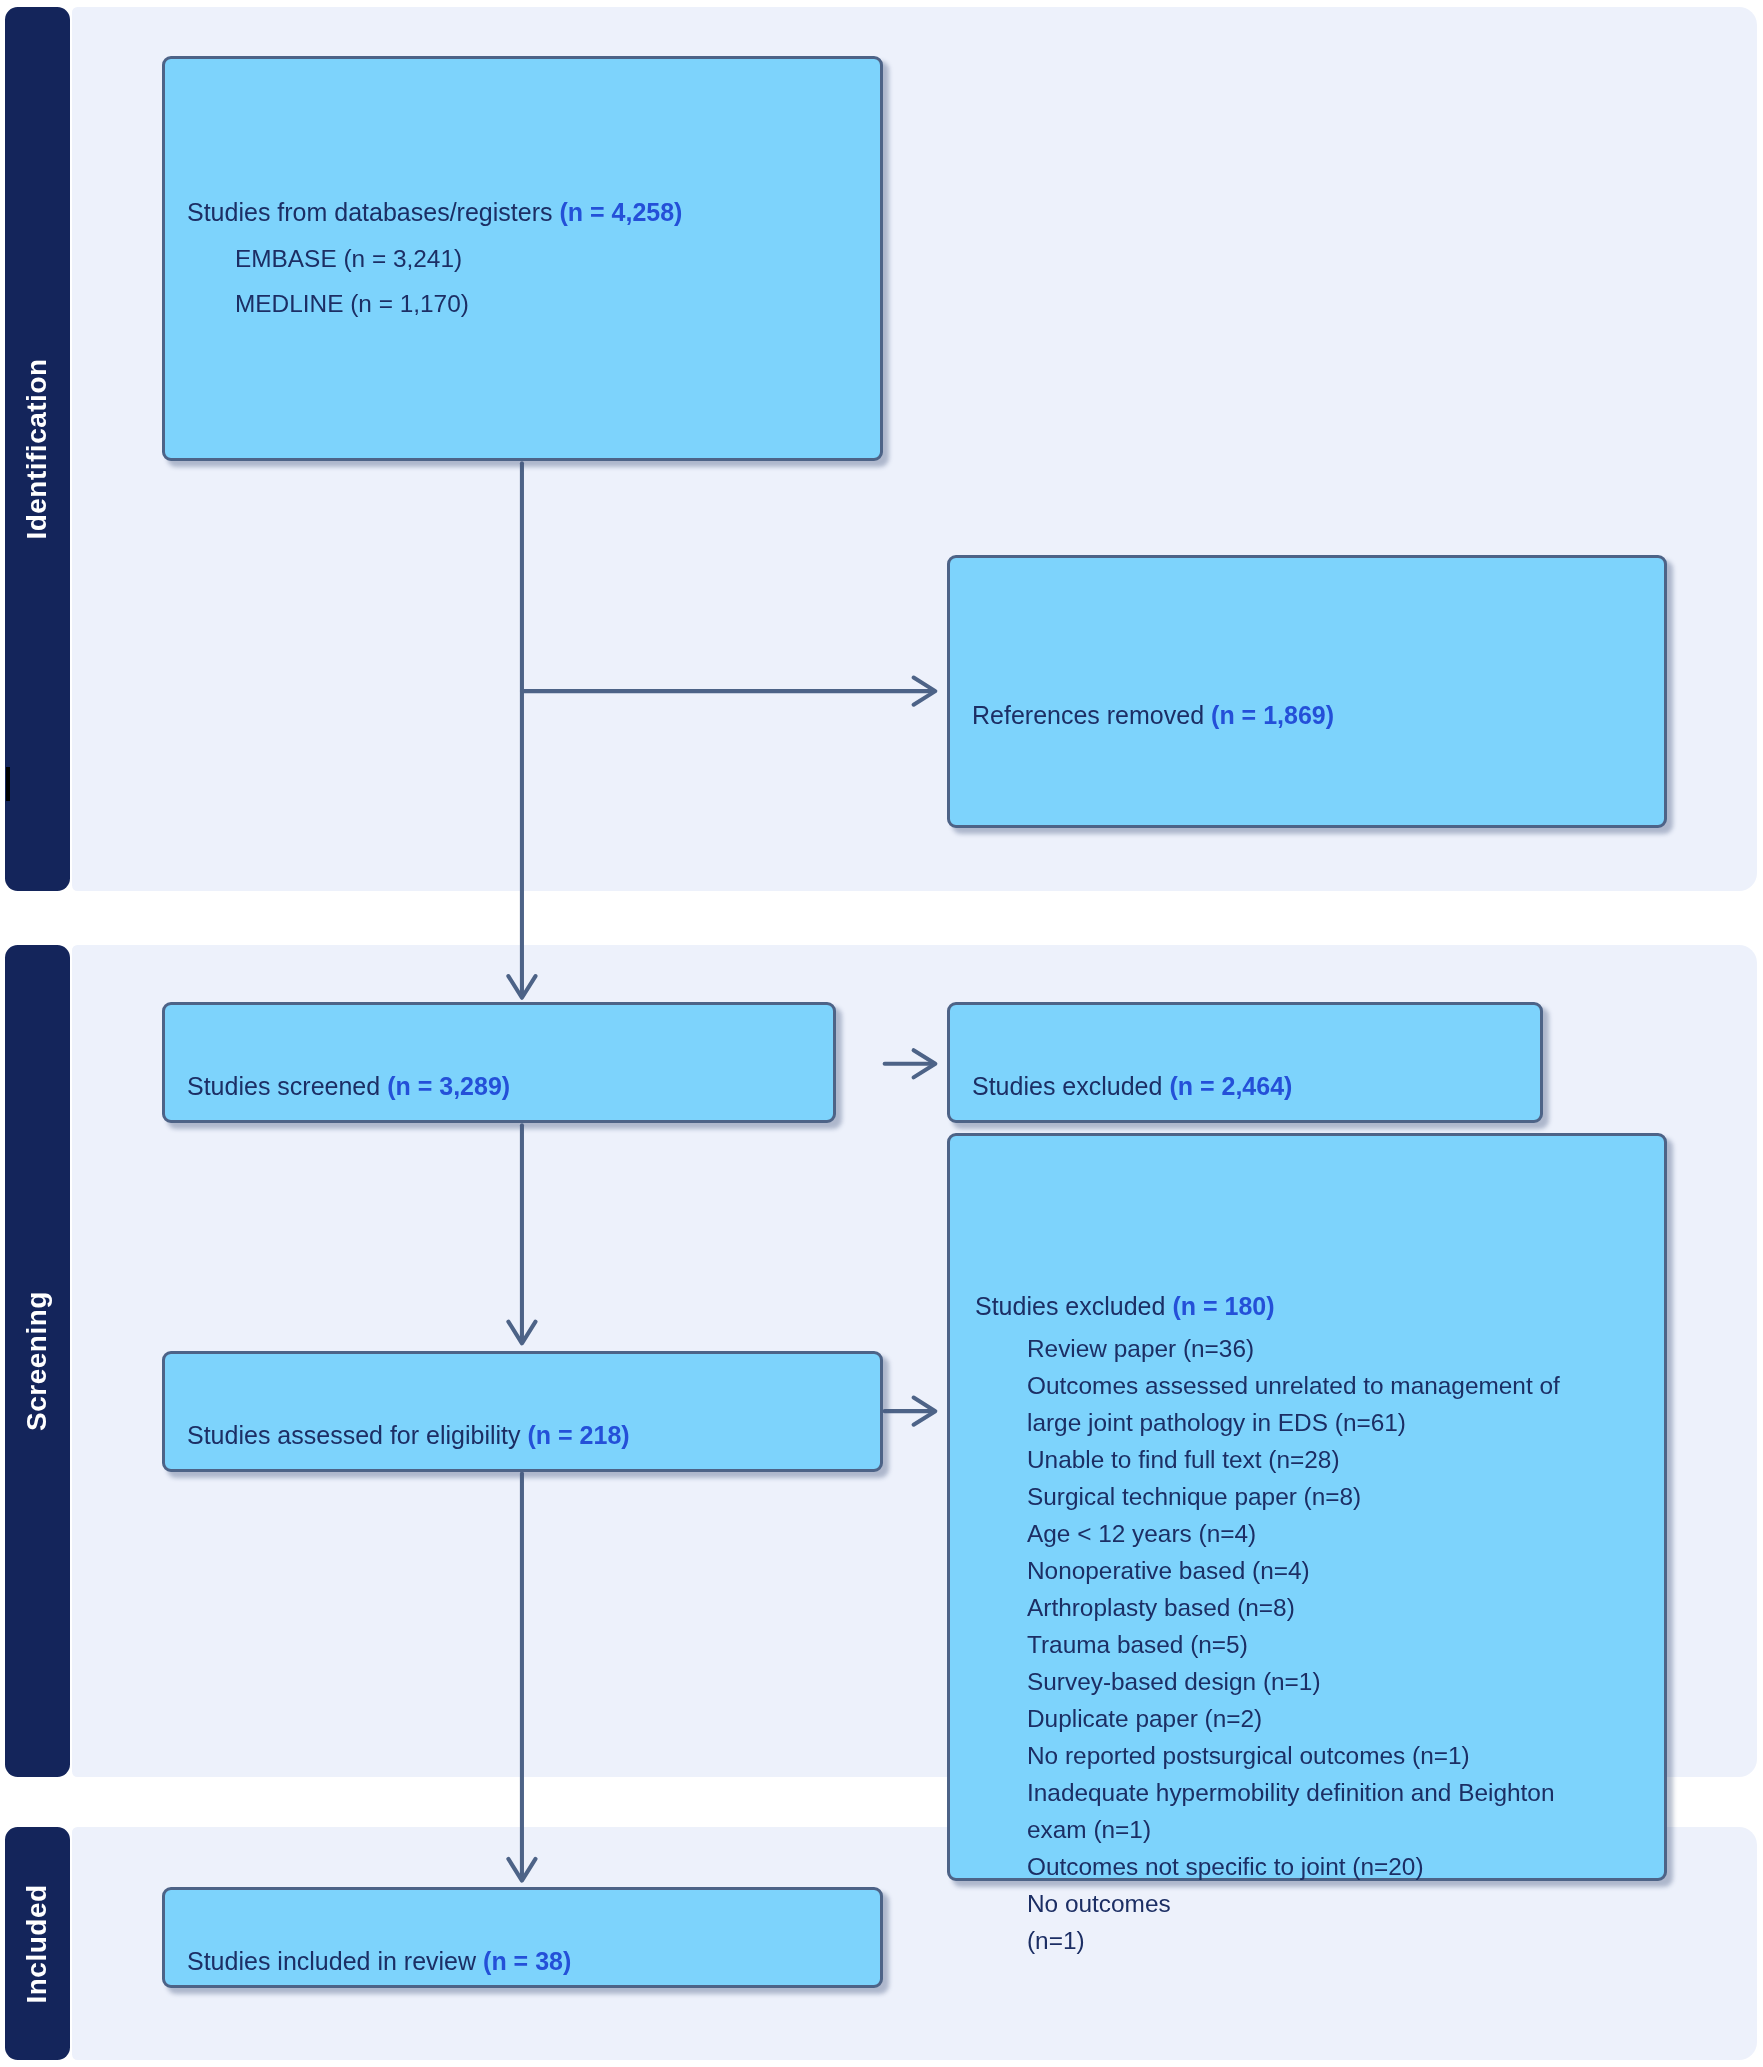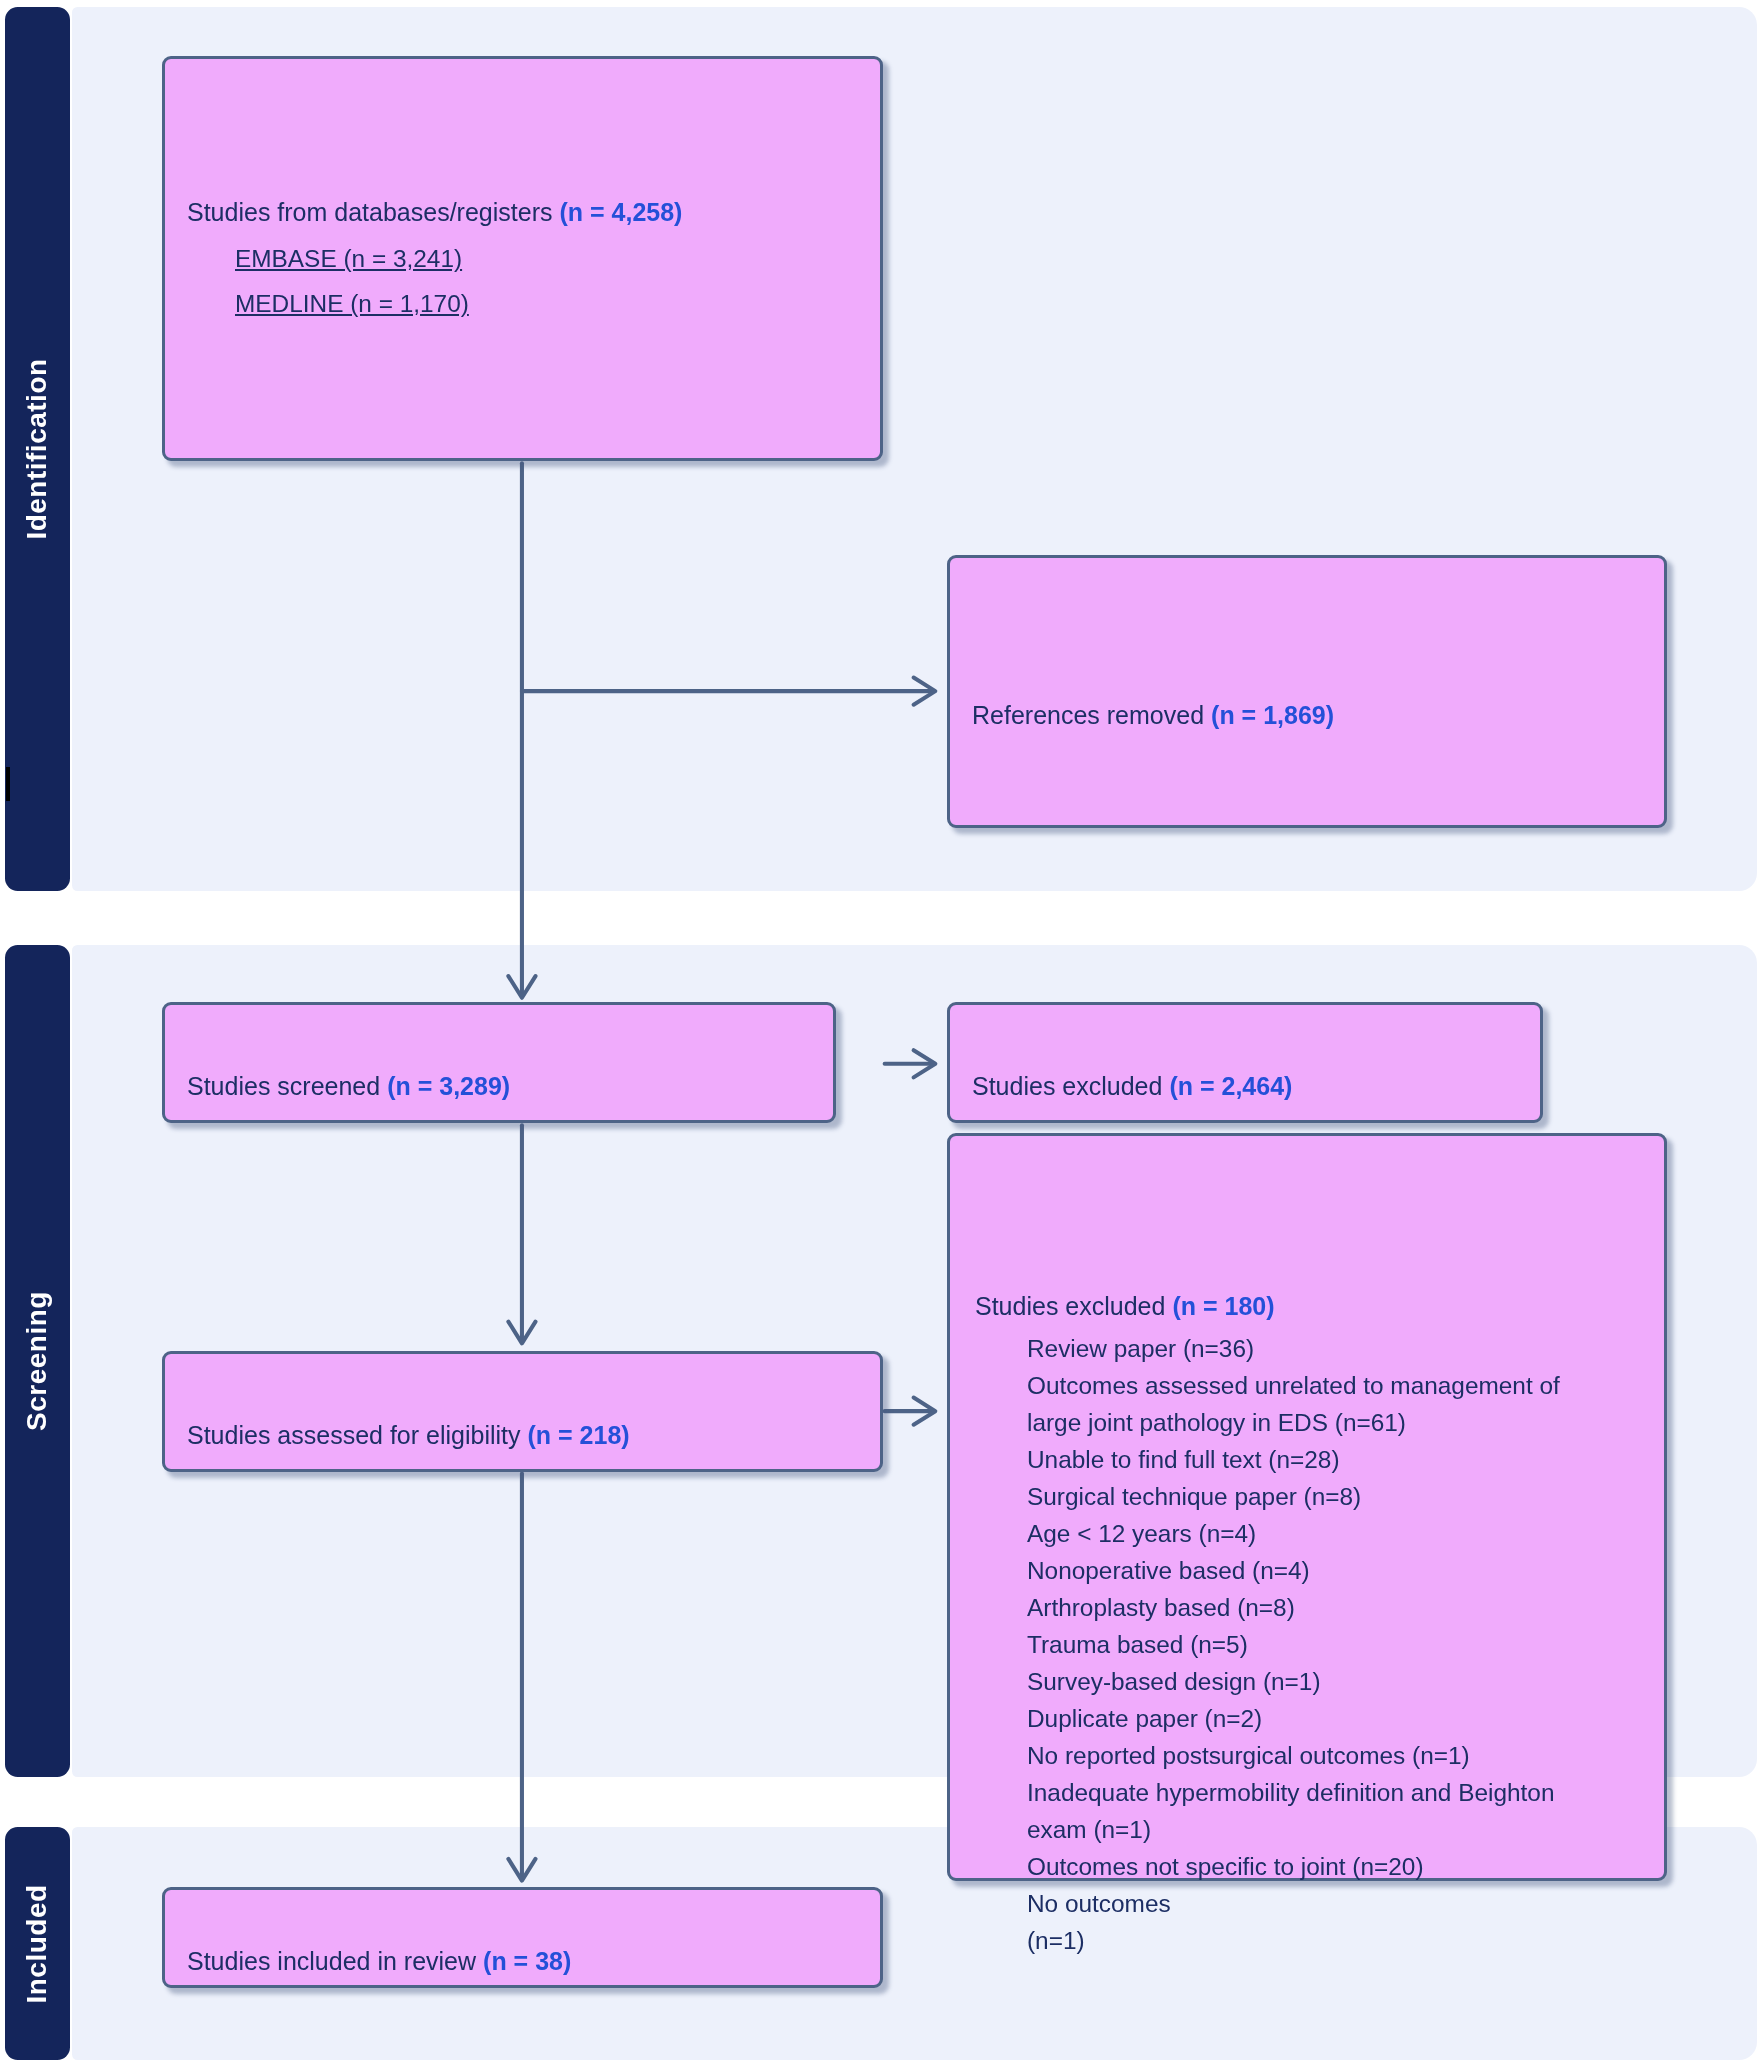--- a/index.html
+++ b/index.html
@@ -66,21 +66,21 @@
     position: absolute;
     left: 0;
     top: 0;
     z-index: 1;
     pointer-events: none;
   }
 
   
   .fbox {
     position: absolute;
-    background: #f0abfc;
+    background: #7dd3fc;
     border: 3.6px solid #4d6387;
     border-radius: 9px;
     box-shadow: 5.4px 5.4px 4.5px rgba(70, 90, 130, 0.38);
     box-sizing: border-box;
     z-index: 2;
     display: flex;
     flex-direction: column;
     justify-content: center;
     padding-left: 22px;
     padding-right: 16.3px;
@@ -100,21 +100,20 @@
   .val {
     color: #2450d8;
     font-weight: bold;
     margin-left: 0.28em;
   }
   .sub-list { margin-top: 7.2px; }
   .sub-line {
     padding-left: 48px;
     font-size: 24.4px;
     line-height: 45px;
-    text-decoration: underline;
   }
   .box-databases .label-line { margin-top: 5.4px; }
 
   .reason-list {
     margin-top: 7.2px;
     padding-left: 52px;
   }
   .reason-line {
     font-size: 24.4px;
     line-height: 37px;

